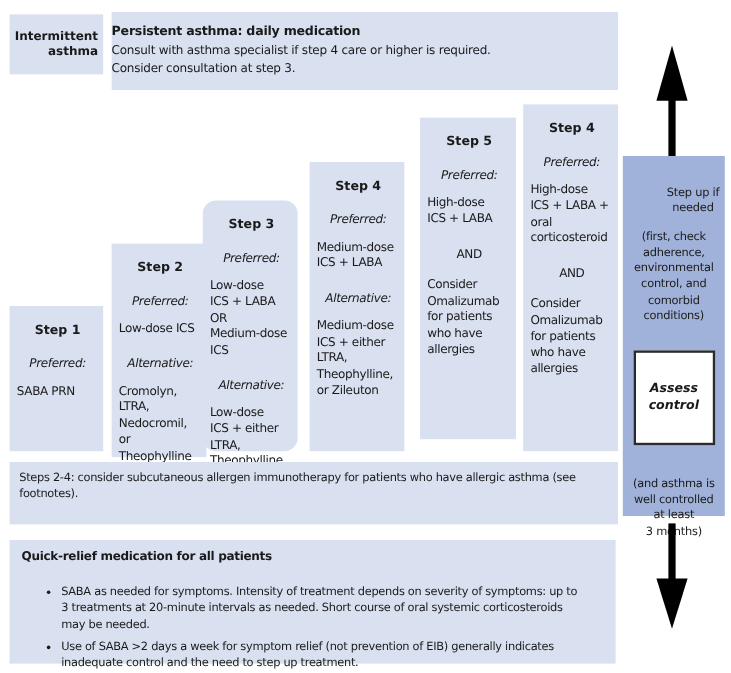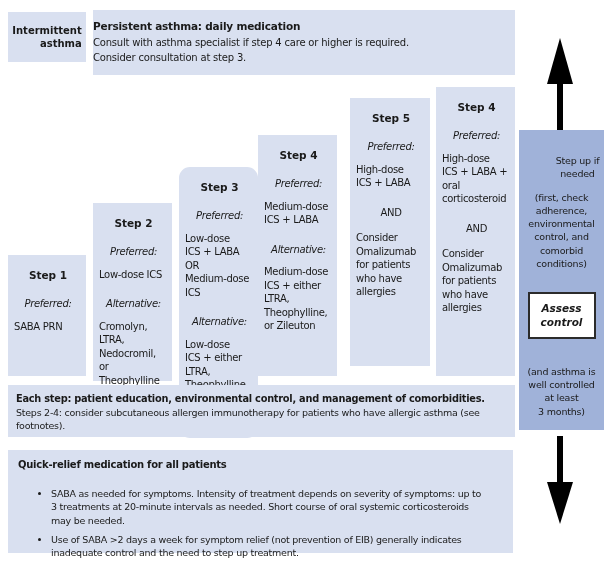--- a/index.html
+++ b/index.html
@@ -25,36 +25,36 @@
   .header .hd-title{font-weight:bold;font-size:10.5px;}
 
   
   .step{bottom:185px;padding:13px 4px 0 6px;font-size:10px;letter-spacing:-0.3px;line-height:1.35;}
   .step-title{font-weight:bold;font-size:10.5px;text-align:center;margin:0 0 15px 0;letter-spacing:0;}
   .sec-label{font-style:italic;margin:0 0 9px 0;text-align:center;}
   .sec-text{margin:0 0 16px 0;}
   .and-label{text-align:center;margin:0 0 12px 0;}
   .s1{left:8px;top:255px;width:78px;height:121px;}
   .s2{left:93px;top:203px;width:79px;height:178px;}
-  .s3{left:179px;top:167px;width:79px;height:271px;border-radius:11px;}
+  .s3{left:169px;top:167px;width:79px;height:209px;border-radius:11px;}
   .s4{left:258px;top:135px;width:79px;height:241px;}
   .s5{left:350px;top:98px;width:80px;height:268px;}
   .s6{left:436px;top:87px;width:79px;height:289px;}
 
   
   .control-col{
     left:519px;top:130px;width:85px;height:300px;background:#a0b2d9;
     text-align:center;font-size:9.5px;line-height:1.4;padding-top:24px;
     letter-spacing:-0.2px;
   }
   .control-col .gap-s{margin:0 0 10px 0;padding-left:32px;}
   .control-col .gap-m{margin:0 0 22px 0;}
   .assess-box{
     width:62px;margin:0 auto 26px auto;background:#ffffff;
-    border:2px solid #2b2b2b;padding:8px 1px;
+    border:2px solid #2b2b2b;padding:24px 1px;
     font-weight:bold;font-style:italic;font-size:10.5px;line-height:1.25;
     letter-spacing:0;
   }
 
   
   .arrow{position:absolute;width:32px;}
   .arrow-up{left:544px;top:38px;height:92px;}
   .arrow-down{left:544px;top:436px;height:88px;}
 
   
@@ -181,21 +181,20 @@
 at least
 3 months)</div>
   </div>
 
   <svg class="arrow arrow-down" viewBox="0 0 32 88">
     <rect x="13" y="0" width="6" height="48" fill="#000000"></rect>
     <polygon points="3,46 29,46 16,88" fill="#000000"></polygon>
   </svg>
 
   <div class="box each-step">
-    <div class="bold-line">Each step: patient education, environmental control, and management of comorbidities.</div>
     <div>Steps 2-4: consider subcutaneous allergen immunotherapy for patients who have allergic asthma (see footnotes).</div>
   </div>
 
   <div class="box quick-relief">
     <div class="qr-title">Quick-relief medication for all patients</div>
     <ul>
       <li>SABA as needed for symptoms. Intensity of treatment depends on severity of symptoms: up to 3 treatments at 20-minute intervals as needed. Short course of oral systemic corticosteroids may be needed.</li>
       <li>Use of SABA &gt;2 days a week for symptom relief (not prevention of EIB) generally indicates inadequate control and the need to step up treatment.</li>
     </ul>
   </div>

